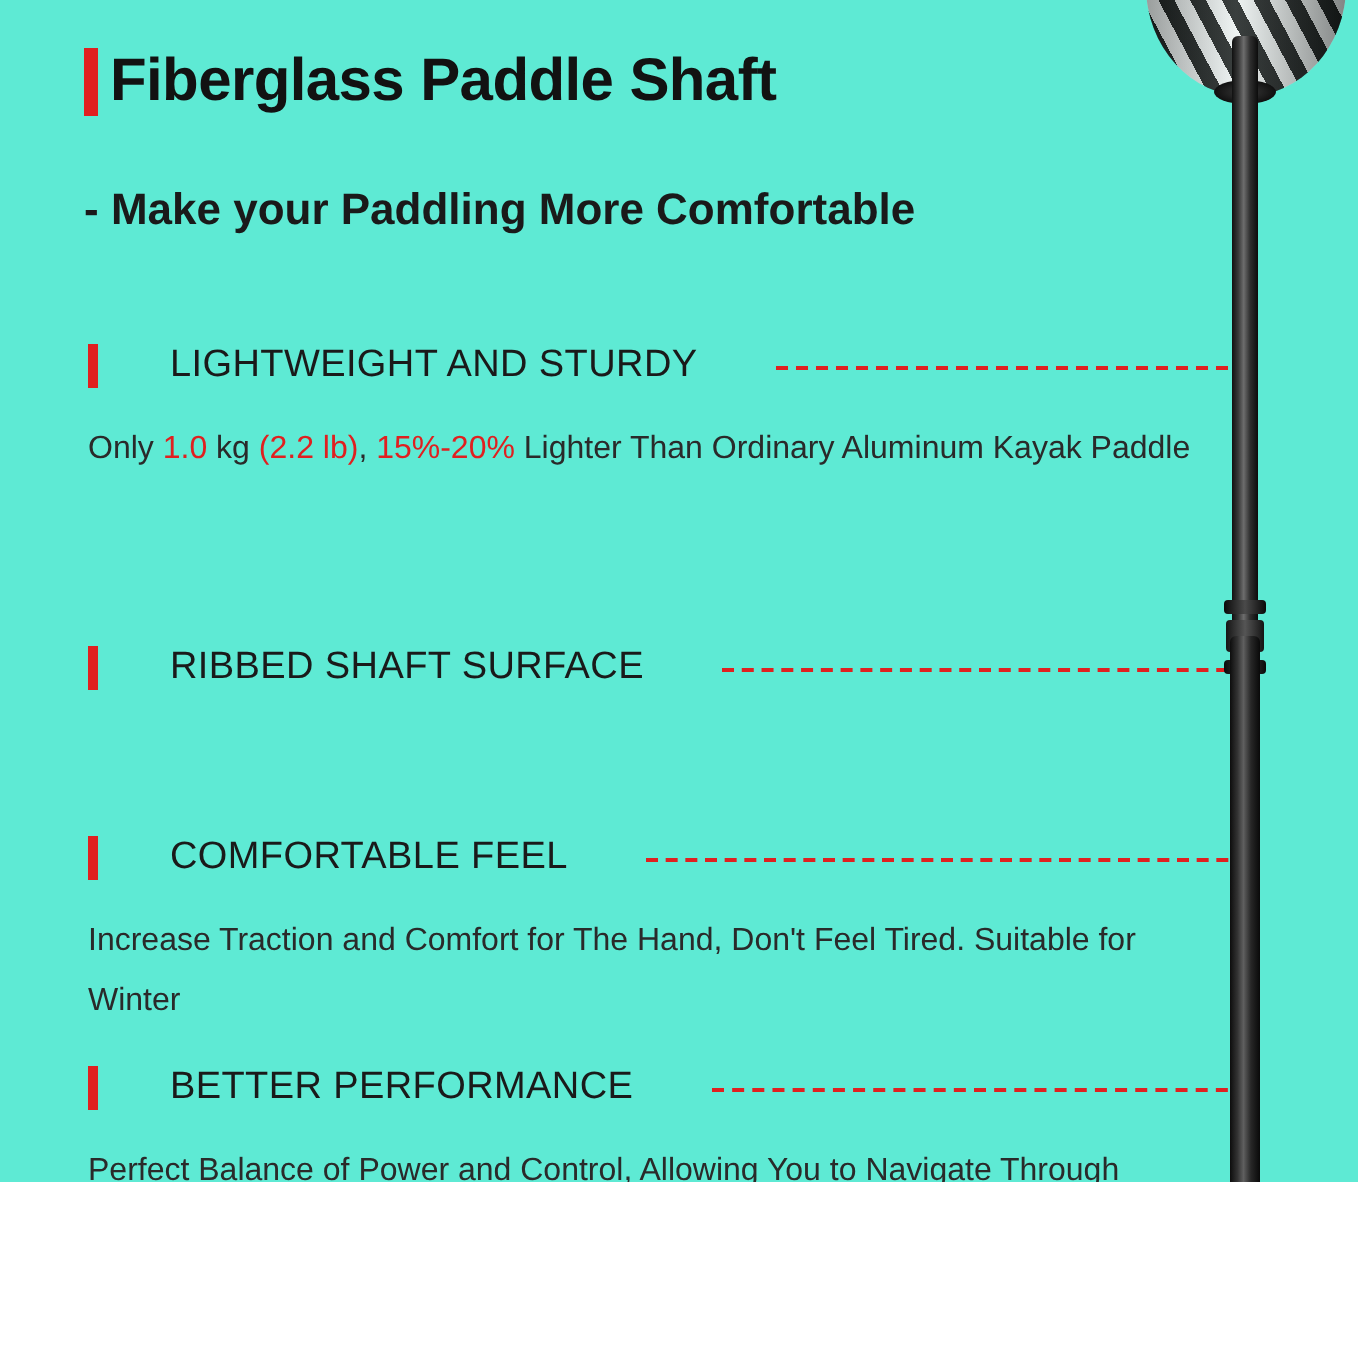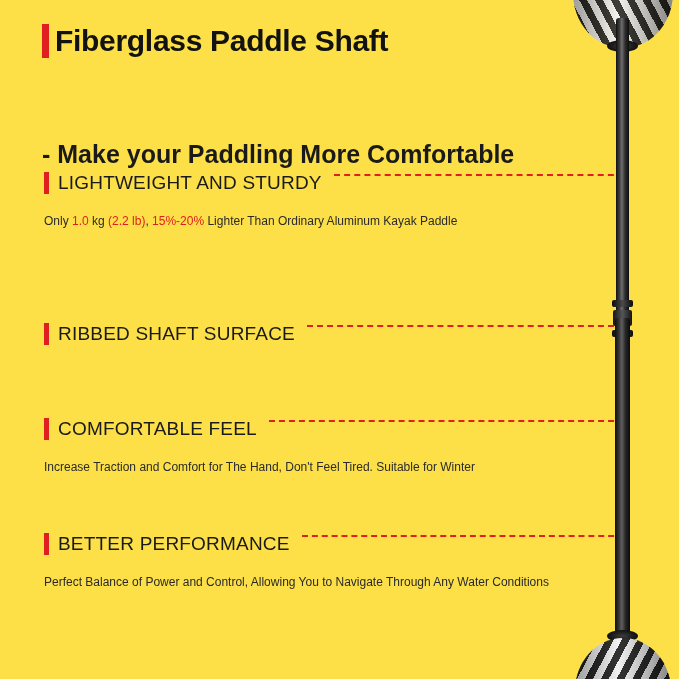--- a/index.html
+++ b/index.html
@@ -9,22 +9,22 @@
   body {
     width: 679px;
     height: 679px;
     background: #ffffff;
     font-family: "Liberation Sans", sans-serif;
     overflow: hidden;
   }
   .page {
     position: relative;
     width: 679px;
-    height: 679px;
-    background: #fde047;
+    height: 591px;
+    background: #5eead4;
     overflow: hidden;
   }
 
   
   .title-row {
     position: absolute;
     left: 42px;
     top: 24px;
     display: flex;
     align-items: center;
@@ -40,35 +40,36 @@
     font-weight: bold;
     color: #121212;
     letter-spacing: -0.3px;
     line-height: 34px;
     white-space: nowrap;
   }
   .subtitle {
     position: absolute;
     left: 42px;
     top: 92px;
-    font-size: 25px;
+    font-size: 22px;
     font-weight: bold;
     color: #1a1a1a;
     white-space: nowrap;
-    margin-top: 48px;
   }
 
   
   .feature {
     position: absolute;
     left: 44px;
     width: 580px;
   }
   .feature-head {
     display: flex;
+    align-items: center;
+    gap: 27px;
   }
   .head-bar {
     width: 5px;
     height: 22px;
     background: #e02020;
     margin-right: 9px;
     flex: 0 0 auto;
   }
   .head-text {
     font-size: 19px;
@@ -78,21 +79,21 @@
   }
   .dashes {
     flex: 1 1 auto;
     margin-left: 12px;
     height: 1px;
     border-top: 2px dashed #e02020;
     margin-top: 2px;
   }
   .feature-body {
     margin-top: 16px;
-    font-size: 12px;
+    font-size: 16px;
     color: #2a2a2a;
     line-height: 1.85;
     max-width: 560px;
   }
   .hl {
     color: #e02020;
   }
 
   
   .shaft-wrap {

